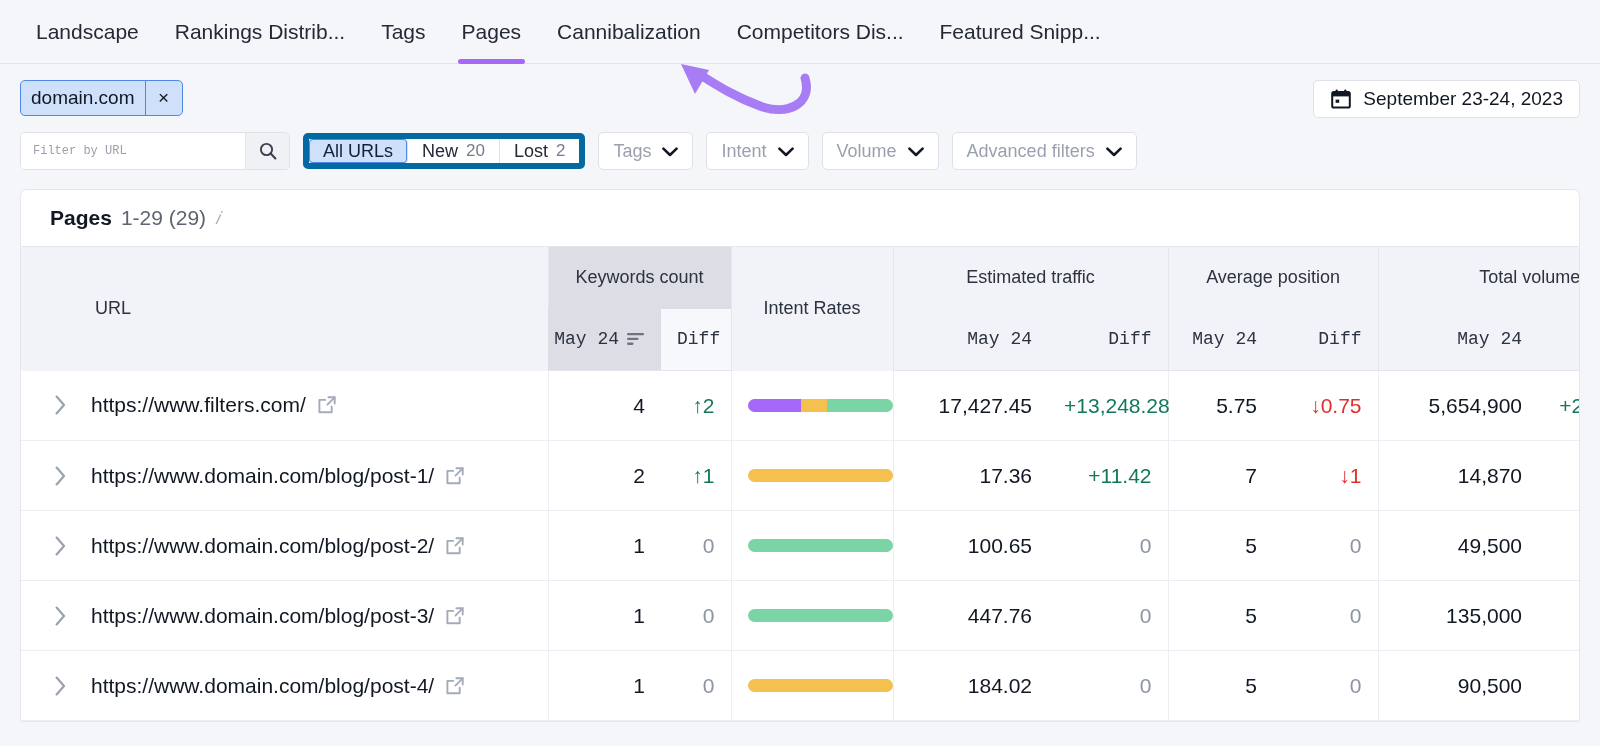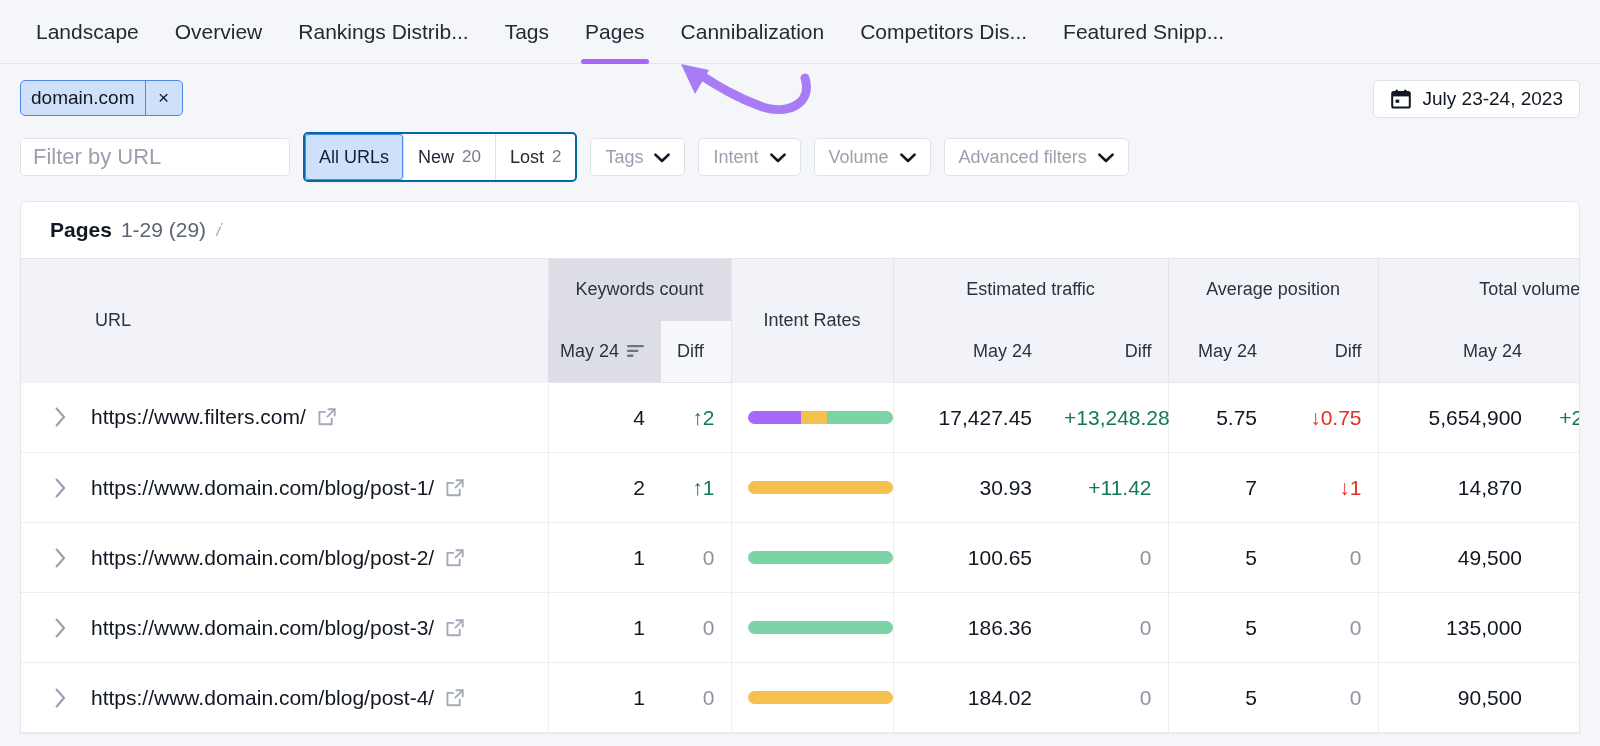--- a/index.html
+++ b/index.html
@@ -92,40 +92,40 @@
     width: 270px; height: 38px;
     border: 1px solid #dfe1e8;
     border-radius: 5px;
     background: #fff;
     overflow: hidden;
   }
   .urlfilter input {
     flex: 1;
     border: 0; outline: 0;
     padding: 0 12px;
-    font-size: 22px;
-    font-family: Liberation Sans, sans-serif;
+    font-size: 12px;
+    font-family: Liberation Mono, monospace;
     color: #000000;
     background: #fff;
   }
   .urlfilter input::placeholder { color: #9aa0ad; }
   .urlfilter .sbtn {
     width: 44px;
     background: #f0f1f5;
     border-left: 1px solid #e6e8ee;
     display: flex; align-items: center; justify-content: center;
     cursor: pointer;
   }
 
   .segmented {
     display: flex;
-    height: 50px;
+    height: 36px;
     border-radius: 5px;
     overflow: hidden;
-    border: 2px solid #0369a1;
+    border: 6px solid #0369a1;
     background: #fff;
   }
   .seg {
     display: flex; align-items: center; gap: 8px;
     padding: 0 14px;
     font-size: 18px;
     color: #232a35;
     border-right: 1px solid #dfe1e8;
     cursor: pointer;
     white-space: nowrap;
@@ -194,21 +194,21 @@
     font-weight: normal;
     font-size: 18px;
     color: #2b3240;
     border-top: 1px solid #e4e6ec;
     border-left: 1px solid #e4e6ec;
     padding: 0;
     vertical-align: middle;
   }
   .grid thead tr.r1 th { height: 62px; }
   .grid thead tr.r2 th { height: 62px; border-top: 0; }
-  .grid thead tr.r2 th.sub { border-bottom: 1px solid #e4e6ec; }
+  .grid thead tr.r2 th.sub { border-bottom: 1px solid #e4e6ec; font-family: Liberation Mono, monospace; }
   .th-url { text-align: left; padding-left: 74px !important; border-left: 0 !important; }
   .kw-group { background: #dcdde5 !important; }
   .kw-sub-date {
     background: #dcdde5 !important;
     border-left: 0 !important;
   }
   .kw-sub-diff { background: #f7f8fb !important; border-left: 0 !important; }
 
   .sublabel {
     display: flex; align-items: center; justify-content: flex-end;
@@ -255,21 +255,20 @@
   }
   .intentbar .seg-i { height: 100%; }
 </style>
 </head>
 <body>
 
 <div class="page">
 
   <div class="tabbar" id="tabbar">
       <div class="tab">Landscape</div>
-      <div class="tab">Overview</div>
       <div class="tab">Rankings Distrib...</div>
       <div class="tab">Tags</div>
       <div class="tab active">Pages</div>
       <div class="tab">Cannibalization</div>
       <div class="tab">Competitors Dis...</div>
       <div class="tab">Featured Snipp...</div>
     </div>
 
   <svg class="annot-arrow" viewBox="0 0 160 62">
     <path d="M150 18 C 158 44, 132 56, 105 46 C 78 36, 60 24, 44 14" stroke="#a77cf5" stroke-width="9" fill="none" stroke-linecap="round"></path>
@@ -339,21 +338,21 @@
     </div>
 
     <div class="datebtn">
       <svg width="22" height="22" viewBox="0 0 22 22">
         <rect x="2.2" y="4" width="17.6" height="15.5" rx="1.6" fill="none" stroke="#111823" stroke-width="2"></rect>
         <rect x="2.2" y="4" width="17.6" height="4.4" fill="#111823"></rect>
         <rect x="5.6" y="1.6" width="2.2" height="4.2" rx="1" fill="#111823"></rect>
         <rect x="14.2" y="1.6" width="2.2" height="4.2" rx="1" fill="#111823"></rect>
         <rect x="5.6" y="11.6" width="3.6" height="3.2" fill="#111823"></rect>
       </svg>
-      <span>July 23-24, 2023</span>
+      <span>September 23-24, 2023</span>
     </div>
   </div>
 
   <div class="card">
     <div class="card-head">
       <span class="t">Pages</span>
       <span class="r">1-29 (29)</span>
       <span class="info">𝑖</span>
     </div>
 
@@ -466,21 +465,21 @@
                 </span>
               </div>
             </td>
             <td class="num">2</td>
             <td class="num nobl"><span class="delta up">↑1</span></td>
             <td>
               <span class="intentbar">
                 <span class="seg-i" style="width:100%;background:#f4c04e;"></span>
               </span>
             </td>
-            <td class="num">30.93</td>
+            <td class="num">17.36</td>
             <td class="num nobl"><span class="delta up">+11.42</span></td>
             <td class="num">7</td>
             <td class="num nobl"><span class="delta down">↓1</span></td>
             <td class="num">14,870</td>
             <td class="num nobl"></td>
           </tr>
           <tr>
             <td class="url-cell">
               <div class="urlwrap">
                 <span class="chev">
@@ -530,21 +529,21 @@
                 </span>
               </div>
             </td>
             <td class="num">1</td>
             <td class="num nobl"><span class="delta zero">0</span></td>
             <td>
               <span class="intentbar">
                 <span class="seg-i" style="width:100%;background:#7ad4a5;"></span>
               </span>
             </td>
-            <td class="num">186.36</td>
+            <td class="num">447.76</td>
             <td class="num nobl"><span class="delta zero">0</span></td>
             <td class="num">5</td>
             <td class="num nobl"><span class="delta zero">0</span></td>
             <td class="num">135,000</td>
             <td class="num nobl"></td>
           </tr>
           <tr>
             <td class="url-cell">
               <div class="urlwrap">
                 <span class="chev">

